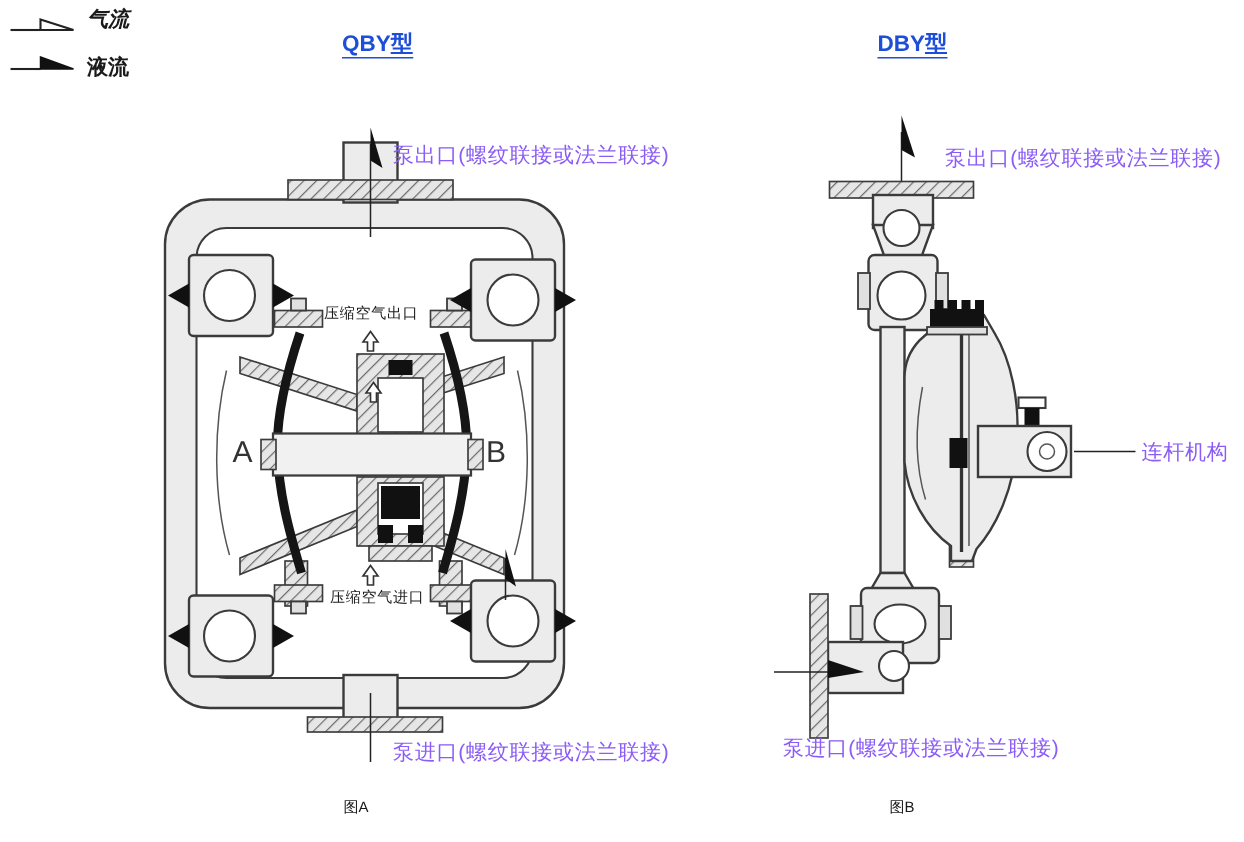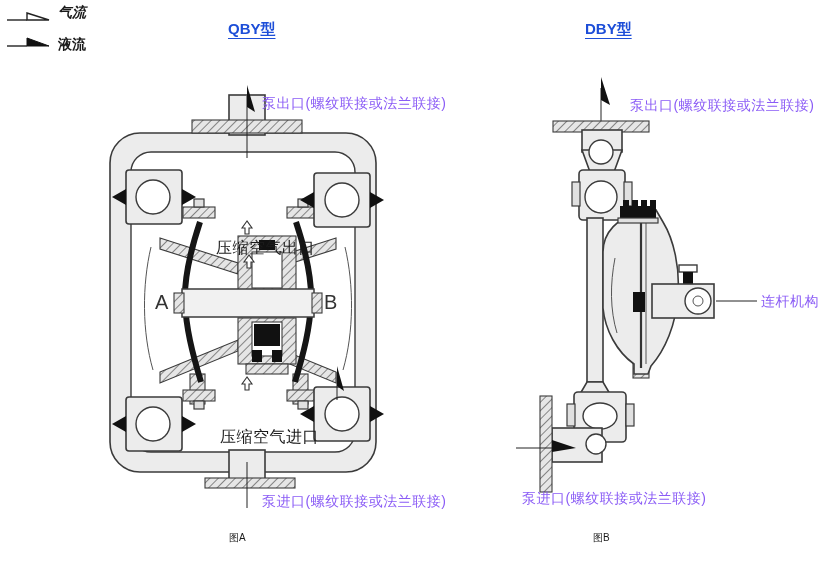--- a/index.html
+++ b/index.html
@@ -3,21 +3,21 @@
 <meta charset="utf-8">
 <style>
   html,body{margin:0;padding:0;background:#ffffff;}
   .canvas{
     position:relative;width:829px;height:561px;background:#ffffff;
     font-family:"Liberation Sans","DejaVu Sans",sans-serif;color:#1a1a1a;
     overflow:hidden;
   }
   .canvas svg{position:absolute;left:0;top:0;}
   .lbl{position:absolute;white-space:nowrap;font-size:14px;color:#8b5cf6;letter-spacing:0.5px;}
-  .lbl-sm{position:absolute;white-space:nowrap;font-size:16px;color:#1a1a1a;letter-spacing:0.5px;margin-top:36px;}
+  .lbl-sm{position:absolute;white-space:nowrap;font-size:10px;color:#1a1a1a;letter-spacing:0.5px;}
   .title{position:absolute;white-space:nowrap;font-size:15px;font-weight:bold;
          text-decoration:underline;text-underline-offset:4px;color:#1d4ed8;margin-left:11px;}
   .caption{position:absolute;white-space:nowrap;font-size:10px;color:#1a1a1a;}
   .legend-lbl{position:absolute;white-space:nowrap;font-size:14px;font-weight:bold;color:#1a1a1a;}
   .chamber-letter{position:absolute;white-space:nowrap;font-size:20px;color:#333;}
   
   .metal{fill:#ececec;stroke:#3b3b3b;stroke-width:1.6;}
   .metal2{fill:#e0e0e0;stroke:#3b3b3b;stroke-width:1.2;}
   .whitep{fill:#ffffff;stroke:#3b3b3b;stroke-width:1.4;}
   .hatchf{fill:url(#hatch);stroke:#3b3b3b;stroke-width:1.1;}

